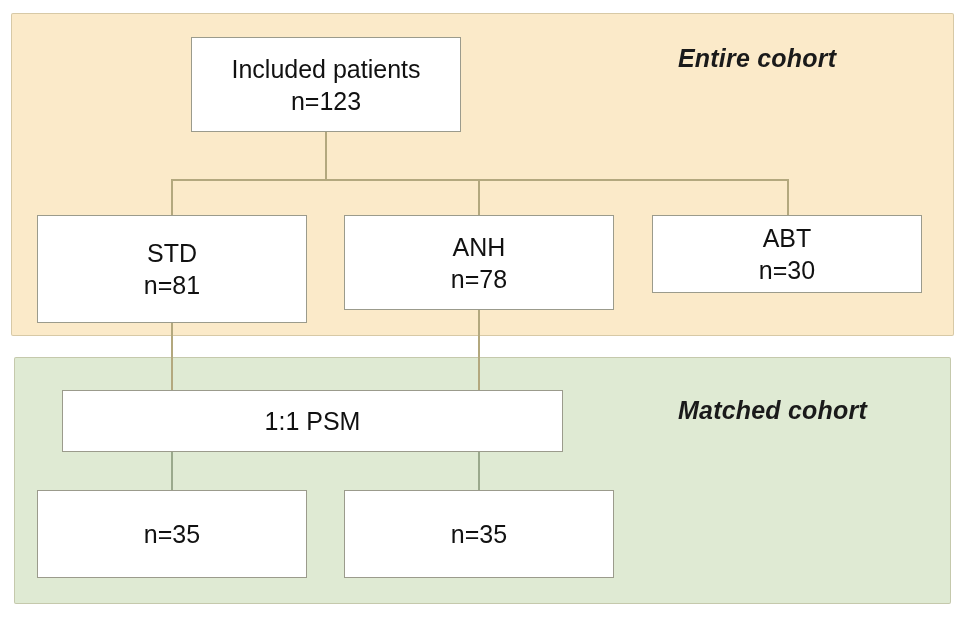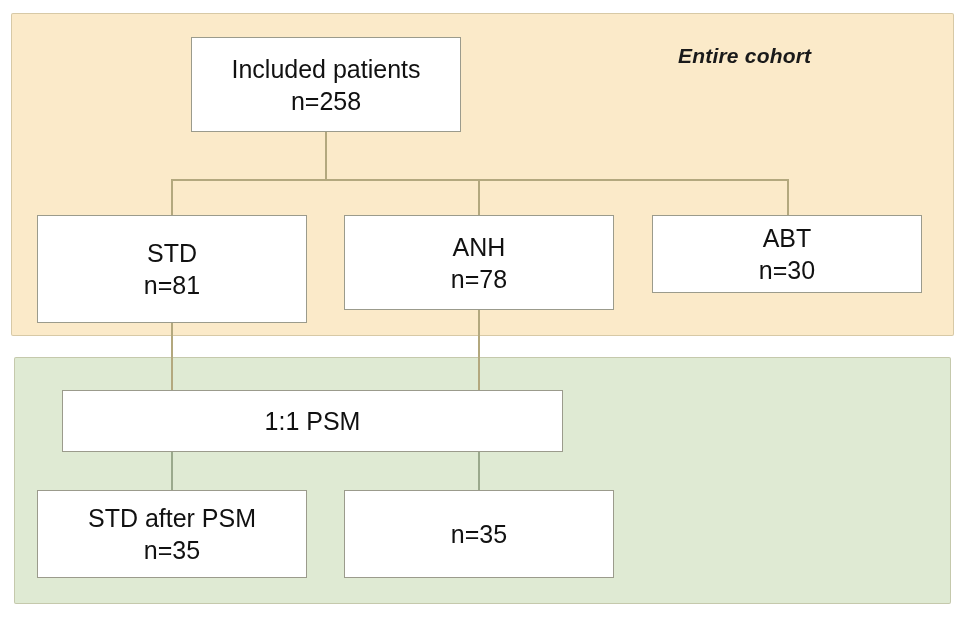--- a/index.html
+++ b/index.html
@@ -37,21 +37,21 @@
     top: 357px;
     width: 937px;
     height: 247px;
     background: #dfead3;
   }
 
   .panel-label {
     position: absolute;
     font-weight: bold;
     font-style: italic;
-    font-size: 21px;
+    font-size: 25px;
     color: #1a1a1a;
     letter-spacing: 0.2px;
     white-space: nowrap;
   }
   #label-entire {
     left: 678px;
     top: 44px;
   }
   #label-matched {
     left: 678px;
@@ -108,24 +108,25 @@
   <div class="line v" style="left:478px; top:179px; height:37px;"></div>
   <div class="line v" style="left:787px; top:179px; height:37px;"></div>
 
   <div class="line v" style="left:171px; top:310px; height:81px;"></div>
   <div class="line v" style="left:478px; top:310px; height:81px;"></div>
 
   <div class="line v green" style="left:171px; top:452px; height:39px;"></div>
   <div class="line v green" style="left:478px; top:452px; height:39px;"></div>
 
   <div class="panel-label" id="label-entire">Entire cohort</div>
+  <div class="panel-label" id="label-matched">Matched cohort</div>
 
   <div class="node" id="node-included">
     <span class="ln">Included patients</span>
-    <span class="ln">n=258</span>
+    <span class="ln">n=123</span>
   </div>
 
   <div class="node" id="node-std">
     <span class="ln">STD</span>
     <span class="ln">n=81</span>
   </div>
 
   <div class="node" id="node-anh">
     <span class="ln">ANH</span>
     <span class="ln">n=78</span>
@@ -134,21 +135,20 @@
   <div class="node" id="node-abt">
     <span class="ln">ABT</span>
     <span class="ln">n=30</span>
   </div>
 
   <div class="node" id="node-psm">
     <span class="ln">1:1 PSM</span>
   </div>
 
   <div class="node" id="node-stdpsm">
-    <span class="ln">STD after PSM</span>
     <span class="ln">n=35</span>
   </div>
 
   <div class="node" id="node-anhpsm">
     <span class="ln">n=35</span>
   </div>
 
 </div>
 
 </body></html>

